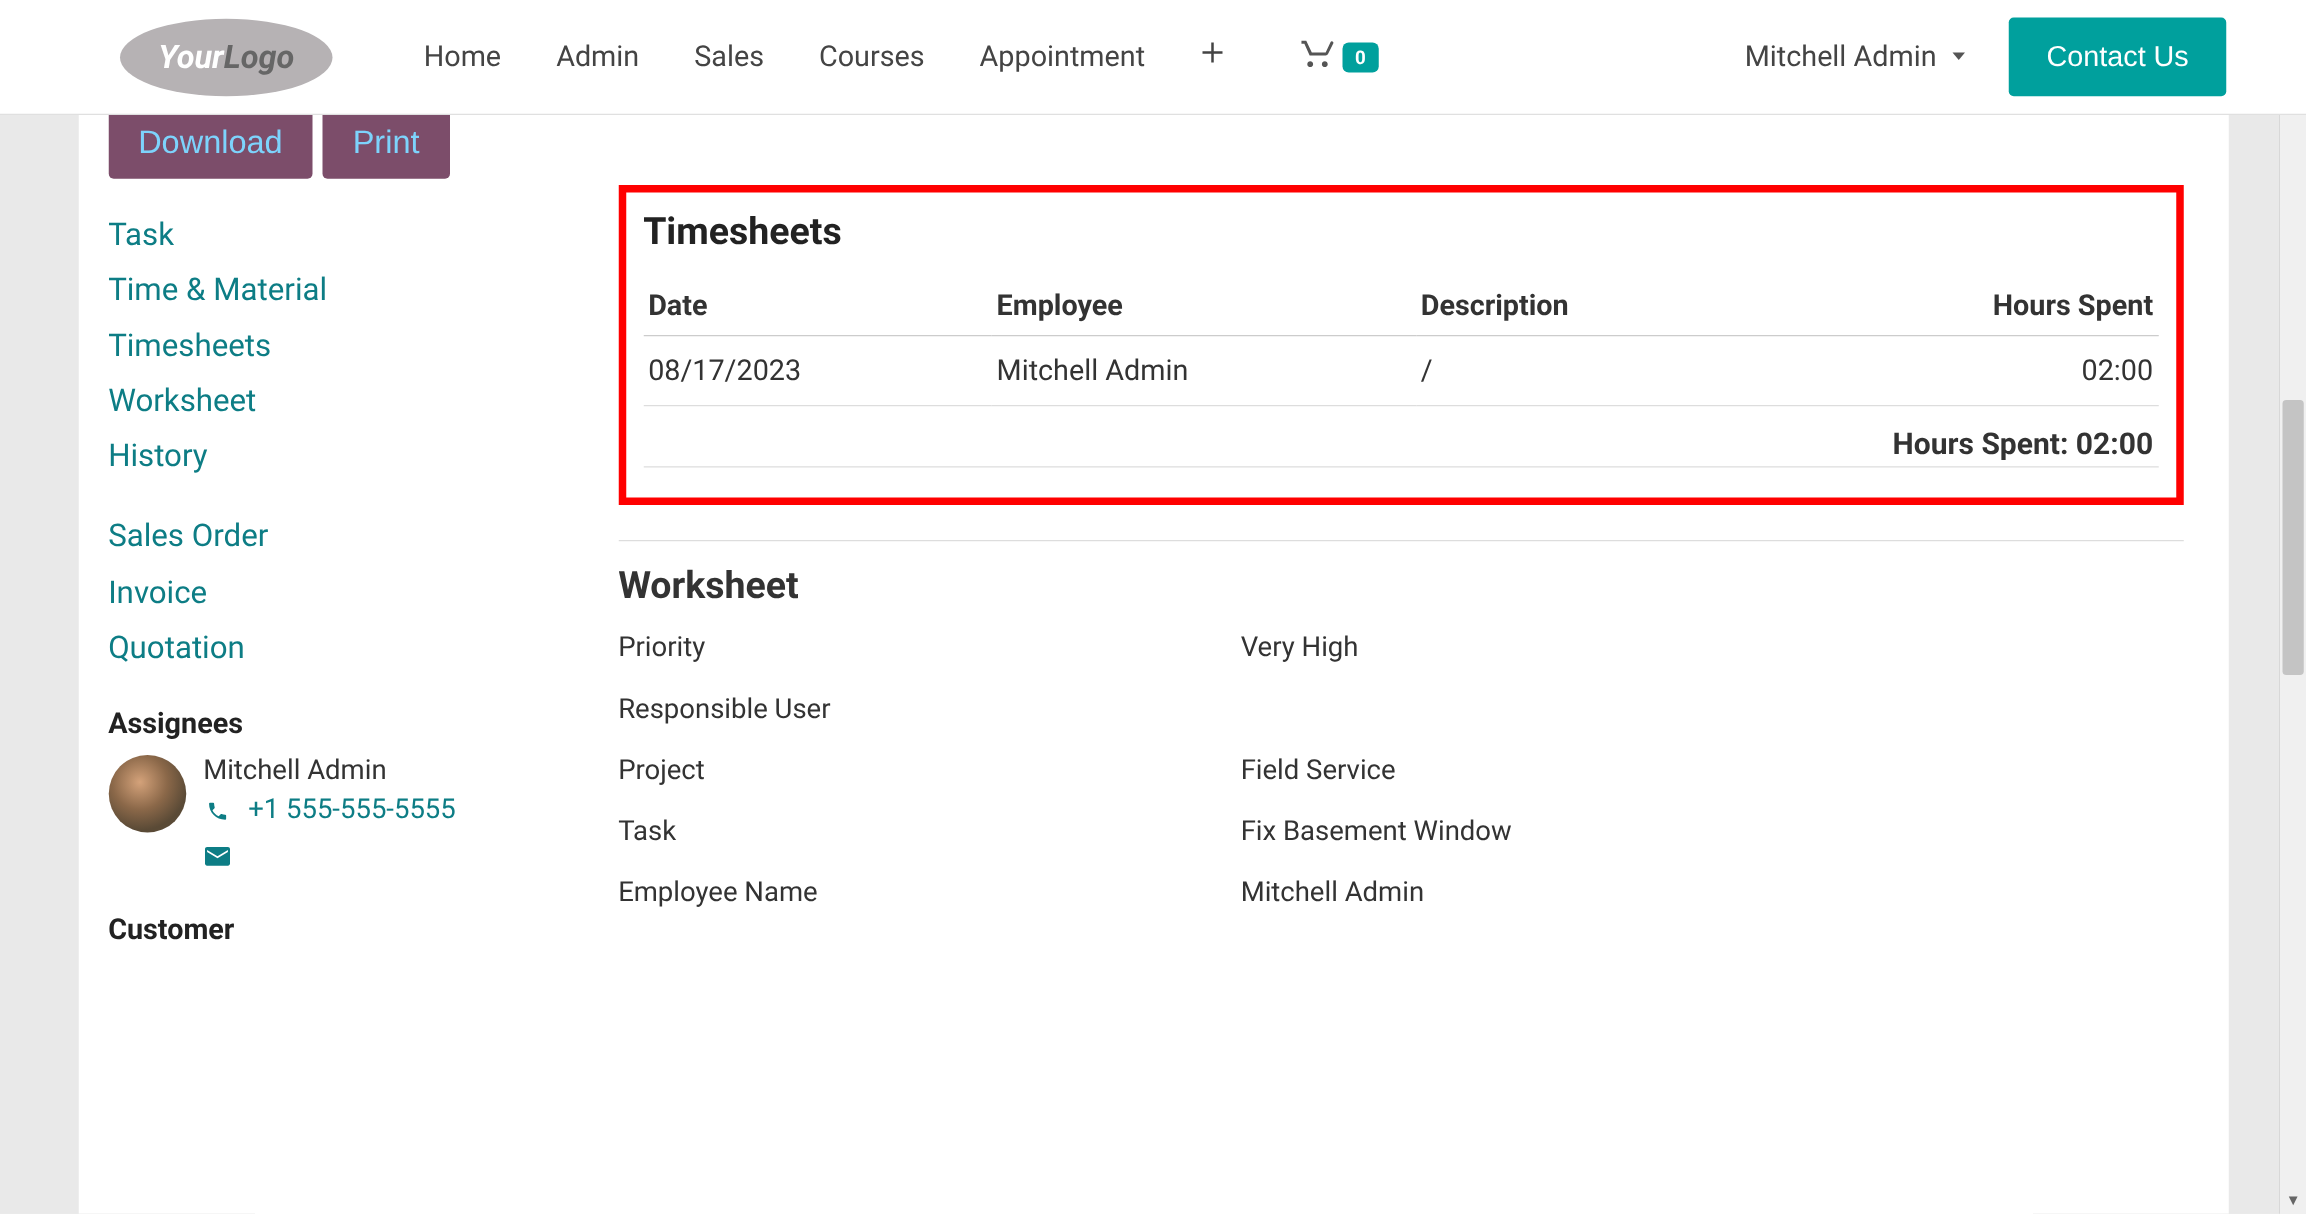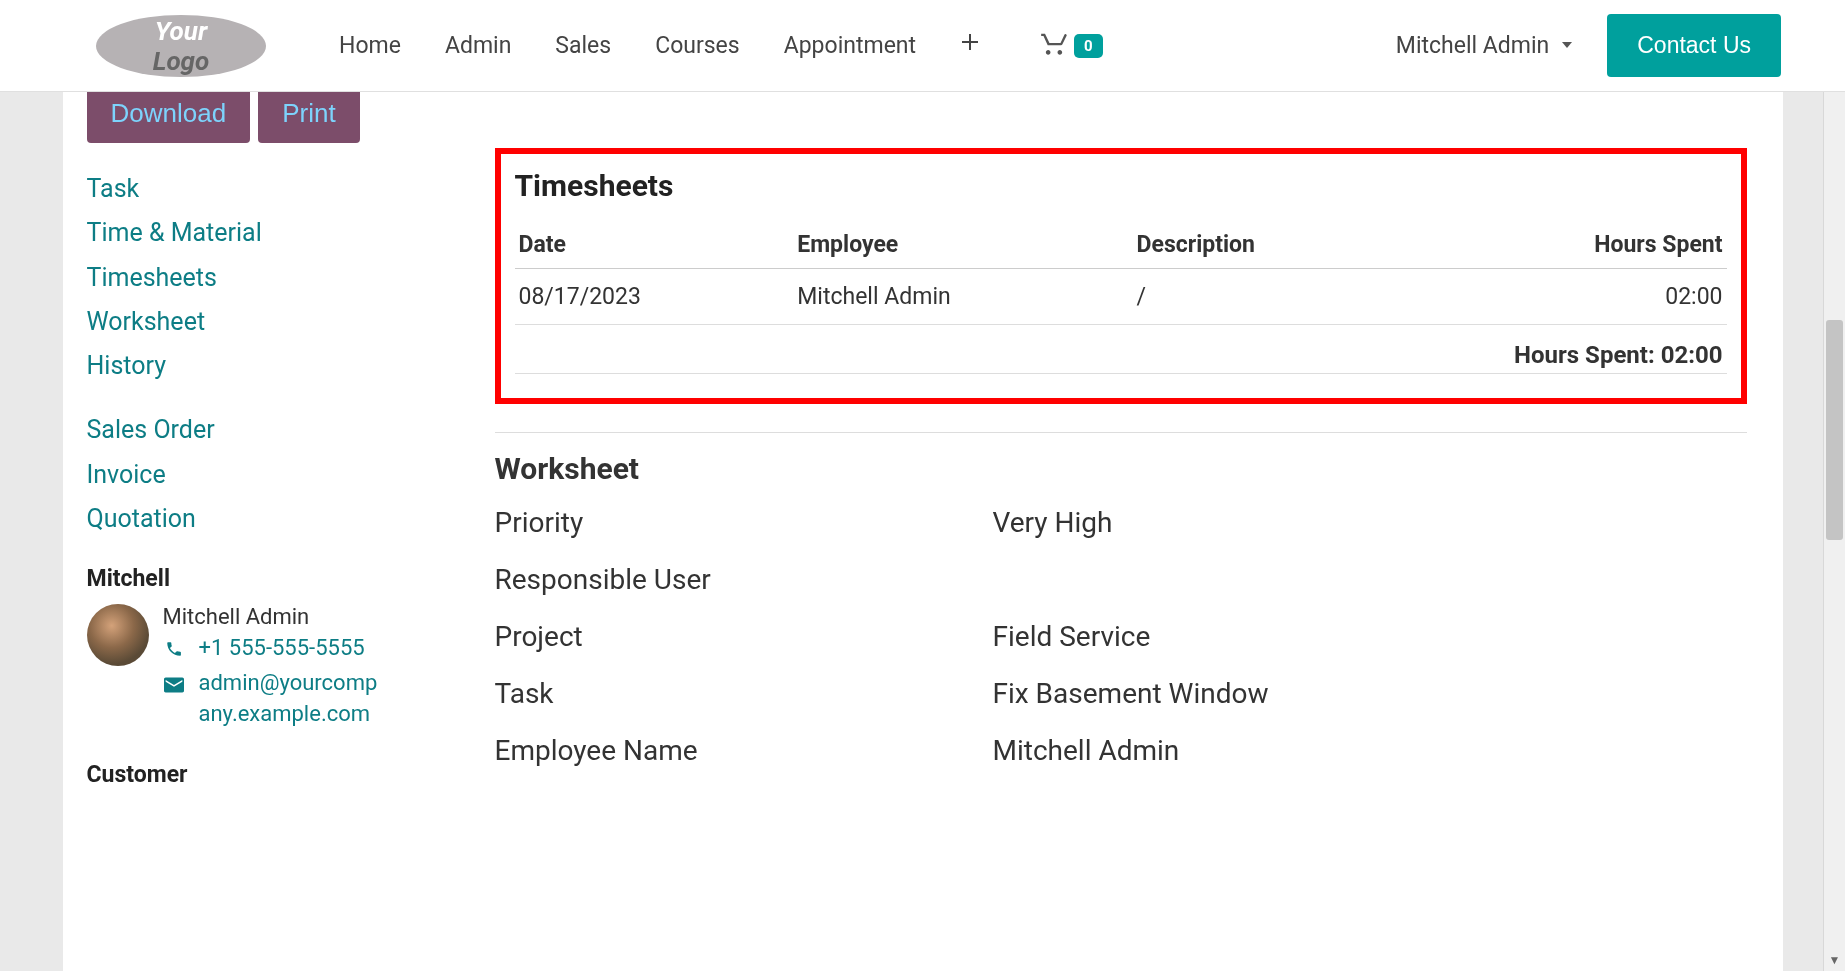--- a/index.html
+++ b/index.html
@@ -2,21 +2,21 @@
 <html><head>
 <meta charset="utf-8">
 <style>
 * { box-sizing: border-box; margin: 0; padding: 0; }
 html, body { width: 1845px; height: 971px; font-family: -apple-system, BlinkMacSystemFont, "Segoe UI", Roboto, "Helvetica Neue", Arial, sans-serif; background: #e9e9e9; color: #333; overflow: hidden; }
 
 
 .topbar { position: fixed; top: 0; left: 0; right: 0; height: 92px; background: #fff; border-bottom: 1px solid #e0e0e0; display: flex; align-items: center; padding: 0 16px; z-index: 100; }
 .corner-badge { position: absolute; top: 0; left: 0; width: 0; height: 0; border-left: 50px solid #7c4d6a; border-bottom: 50px solid transparent; }
 .corner-badge svg { position: absolute; left: -46px; top: 4px; }
-.logo-box { margin-left: 80px; width: 170px; height: 62px; background: #b6b2b4; border-radius: 50%; display: flex; align-items: center; justify-content: center; position: relative; flex-direction: column; }
+.logo-box { margin-left: 80px; width: 170px; height: 62px; background: #b6b2b4; border-radius: 50%; display: flex; align-items: center; justify-content: center; position: relative; }
 .logo-text1 { font-weight: 700; font-style: italic; color: #fff; font-size: 26px; }
 .logo-text2 { font-weight: 700; font-style: italic; color: #666; font-size: 26px; }
 .nav-links { display: flex; gap: 44px; margin-left: 73px; align-items: flex-start; }
 .nav-link { color: #444; font-size: 23px; text-decoration: none; cursor: pointer; }
 .nav-plus { font-size: 22px; color: #444; cursor: pointer; }
 .cart-wrap { margin-left: 60px; display: flex; align-items: center; gap: 6px; cursor: pointer; }
 .cart-icon { font-size: 26px; color: #555; }
 .cart-badge { background: #00a09d; color: #fff; font-size: 15px; font-weight: 700; padding: 3px 10px; border-radius: 5px; }
 .user-drop { margin-left: auto; display: flex; align-items: center; gap: 10px; color: #444; font-size: 23px; cursor: pointer; }
 .contact-btn { margin-left: 32px; margin-right: 48px; background: #00a09d; color: #fff; border: none; font-size: 23px; padding: 18px 30px; border-radius: 4px; cursor: pointer; }
@@ -44,21 +44,21 @@
 .main { flex: 1; padding-left: 74px; }
 .ts-box { border: 6px solid #ff0000; padding: 14px 14px 24px; margin-top: 56px; margin-bottom: 28px; }
 .section-title { font-weight: 700; font-size: 30px; color: #222; margin-bottom: 18px; }
 table.ts { width: 100%; border-collapse: collapse; font-size: 23px; }
 table.ts th { text-align: left; font-weight: 700; padding: 10px 4px; border-bottom: 1px solid #ccc; }
 table.ts th.r, table.ts td.r { text-align: right; }
 table.ts td { padding: 14px 4px; border-bottom: 1px solid #ddd; color: #333; }
 .ts-foot { text-align: right; font-weight: 700; font-size: 24px; padding: 16px 4px 4px; border-bottom: 1px solid #ddd; }
 hr.ws-sep { border: none; border-top: 1px solid #ddd; margin: 8px 0 18px; }
 .ws-title { font-weight: 700; font-size: 30px; margin-bottom: 20px; }
-.ws-row { display: flex; font-size: 28px; margin-bottom: 24px; }
+.ws-row { display: flex; font-size: 22px; margin-bottom: 24px; }
 .ws-label { width: 498px; color: #333; }
 .ws-val { color: #333; }
 
 
 .fake-scroll { position: fixed; right: 0; top: 0; bottom: 0; width: 22px; background: #f0f0f0; border-left: 1px solid #d8d8d8; }
 .fake-scroll .up, .fake-scroll .down { height: 22px; display:flex; align-items:center; justify-content:center; font-size:12px; color:#666; }
 .fake-scroll .thumb { position: absolute; left: 2px; right: 2px; top: 320px; height: 220px; background: #c4c4c4; border-radius: 3px; }
 </style>
 </head>
 <body>
@@ -118,40 +118,39 @@
         <a class="side-link">Time &amp; Material</a>
         <a class="side-link">Timesheets</a>
         <a class="side-link">Worksheet</a>
         <a class="side-link">History</a>
       </div>
       <div class="side-group">
         <a class="side-link">Sales Order</a>
         <a class="side-link">Invoice</a>
         <a class="side-link">Quotation</a>
       </div>
-      <div class="side-title">Mitchell</div>
+      <div class="side-title">Assignees</div>
       <div class="assignee-row">
         <div class="avatar"></div>
         <div class="assignee-info">
           <div class="assignee-name">Mitchell Admin</div>
           <div class="assignee-contact">
             <span class="ic">
               <svg width="18" height="18" viewBox="0 0 24 24" fill="#0d7d85">
                   <path d="M6.6 10.8c1.4 2.8 3.8 5.2 6.6 6.6l2.2-2.2c.3-.3.7-.4 1-.2 1.2.4 2.5.6 3.8.6.6 0 1 .4 1 1V20c0 .6-.4 1-1 1C10.6 21 3 13.4 3 4c0-.6.4-1 1-1h3.4c.6 0 1 .4 1 1 0 1.3.2 2.6.6 3.8.1.4 0 .8-.2 1l-2.2 2z"></path>
                 </svg>
             </span>
             <a>+1 555-555-5555</a>
           </div>
           <div class="assignee-contact">
             <span class="ic">
               <svg width="20" height="16" viewBox="0 0 24 18" fill="#0d7d85">
                   <path d="M2 0h20c1.1 0 2 .9 2 2v14c0 1.1-.9 2-2 2H2c-1.1 0-2-.9-2-2V2C0 .9.9 0 2 0zm10 9L2 3v2l10 6 10-6V3l-10 6z"></path>
                 </svg>
             </span>
-            <a>admin@yourcompany.example.com</a>
           </div>
         </div>
       </div>
       <div class="side-title" style="margin-top:28px;">Customer</div>
     </aside>
 
     <main class="main">
       <div class="ts-box">
         <div class="section-title">Timesheets</div>
         <table class="ts">

